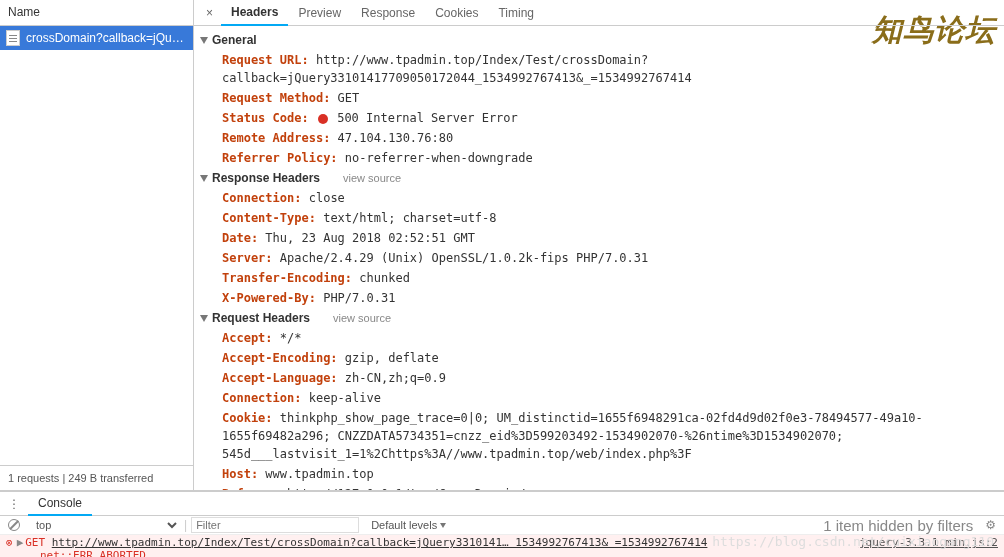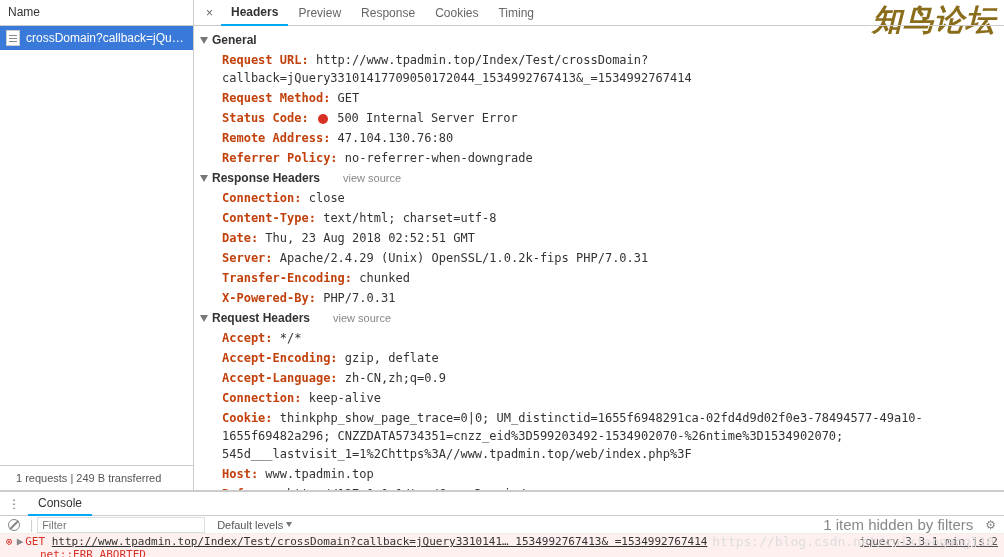--- a/index.html
+++ b/index.html
@@ -6,21 +6,21 @@
 body { font-family: "Lucida Grande", "Segoe UI", Arial, sans-serif; font-size: 12px; color: #333; width: 1004px; height: 557px; overflow: hidden; position: relative; background: #fff; }
 .mono { font-family: Consolas, Menlo, monospace; }
 .top-container { display: flex; height: 491px; border-bottom: 1px solid #ccc; }
 .left-panel { width: 194px; border-right: 1px solid #ccc; display: flex; flex-direction: column; }
 .name-header { height: 26px; border-bottom: 1px solid #ccc; padding: 5px 8px; color: #333; font-size: 12px; }
 .request-list { flex: 1; }
 .request-item { background: #3879d9; color: #fff; padding: 4px 6px; display: flex; align-items: center; gap: 6px; }
 .file-icon { width: 14px; height: 16px; background: #fff; border: 1px solid #ccc; position: relative; }
 .file-icon::before { content: ""; position: absolute; top: 4px; left: 2px; right: 2px; height: 1px; background: #888; box-shadow: 0 3px 0 #888, 0 6px 0 #888; }
 .req-text { white-space: nowrap; overflow: hidden; text-overflow: ellipsis; flex: 1; }
-.status-bar-left { border-top: 1px solid #ccc; padding: 6px 16px; color: #555; font-size: 11px; }
+.status-bar-left { border-top: 1px solid #ccc; padding: 6px 8px; color: #555; font-size: 11px; }
 .right-panel { flex: 1; display: flex; flex-direction: column; overflow: hidden; position: relative; }
 .tabs-bar { display: flex; align-items: center; border-bottom: 1px solid #ccc; height: 26px; padding: 0 4px; }
 .tab-close { padding: 0 8px; color: #666; cursor: pointer; }
 .tab { padding: 5px 10px; color: #666; cursor: pointer; font-size: 12px; }
 .tab.active { color: #333; border-bottom: 2px solid #03a9f4; font-weight: bold; }
 .headers-content { flex: 1; overflow-y: auto; padding: 4px 0 8px 0; font-size: 12px; }
 .section-title { font-weight: bold; color: #333; padding: 3px 10px 3px 6px; display: flex; align-items: center; gap: 3px; }
 .tri { display: inline-block; width: 0; height: 0; border-left: 4px solid transparent; border-right: 4px solid transparent; border-top: 7px solid #777; margin-right: 1px; }
 .view-source { font-weight: normal; color: #888; margin-left: 20px; font-size: 11px; }
 .kv-row { padding: 1px 10px 1px 28px; line-height: 1.5; word-wrap: break-word; }
@@ -40,21 +40,21 @@
 .tri-small { width: 0; height: 0; border-left: 3px solid transparent; border-right: 3px solid transparent; border-top: 5px solid #777; display: inline-block; }
 .hidden-text { margin-left: auto; color: #888; font-size: 15px; margin-right: 8px; }
 .gear-icon-tb::before { content: "\2699"; color: #888; margin-right: 6px; }
 .console-msg { display: flex; padding: 1px 6px 0px 6px; font-size: 11px; background: #fff0f0; word-break: break-all; }
 .err-ico { color: #d93025; margin-right: 4px; }
 .tri-err { color: #888; margin-right: 2px; }
 .msg-text { flex: 1; }
 .msg-text .url-underline { text-decoration: underline; }
 .src-link { color: #545454; text-decoration: underline; white-space: nowrap; margin-left: auto; }
 .err-aborted { color: #d93025; padding-left: 40px; font-size: 11px; background: #fff0f0; font-family: Consolas, monospace; }
-.watermark-logo { position: absolute; top: 0; right: 8px; font-family: "KaiTi", "STKaiti", serif; font-size: 30px; color: #8a6d1a; font-weight: bold; font-style: italic; letter-spacing: 1px; margin-left: 42px; }
+.watermark-logo { position: absolute; top: 10px; right: 8px; font-family: "KaiTi", "STKaiti", serif; font-size: 30px; color: #8a6d1a; font-weight: bold; font-style: italic; letter-spacing: 1px; margin-left: 42px; }
 .watermark-url { position: absolute; bottom: 8px; right: 10px; color: #ddd; font-size: 13px; font-family: Consolas, monospace; }
 </style>
 </head>
 <body>
 
 <div class="watermark-logo">知鸟论坛</div>
 
 <div class="top-container">
   <div class="left-panel">
     <div class="name-header">Name</div>
@@ -102,20 +102,21 @@
   </div>
 </div>
 
 <div class="console-wrap">
   <div class="console-tabs">
     <span class="console-dots">⋮</span>
     <span class="console-tab">Console</span>
   </div>
   <div class="console-toolbar">
     <span class="stop-icon"></span>
+    <select class="top-select"><option>top</option></select>
     <span style="color:#ccc">|</span>
     <input class="filter-input" placeholder="Filter" style="">
     <span class="levels">
         <span>Default levels</span> 
         <span class="tri-small"></span>
       </span>
     <span class="hidden-text">1 item hidden by filters</span>
     <span class="gear-icon-tb"></span>
   </div>
   <div class="console-msg mono">

